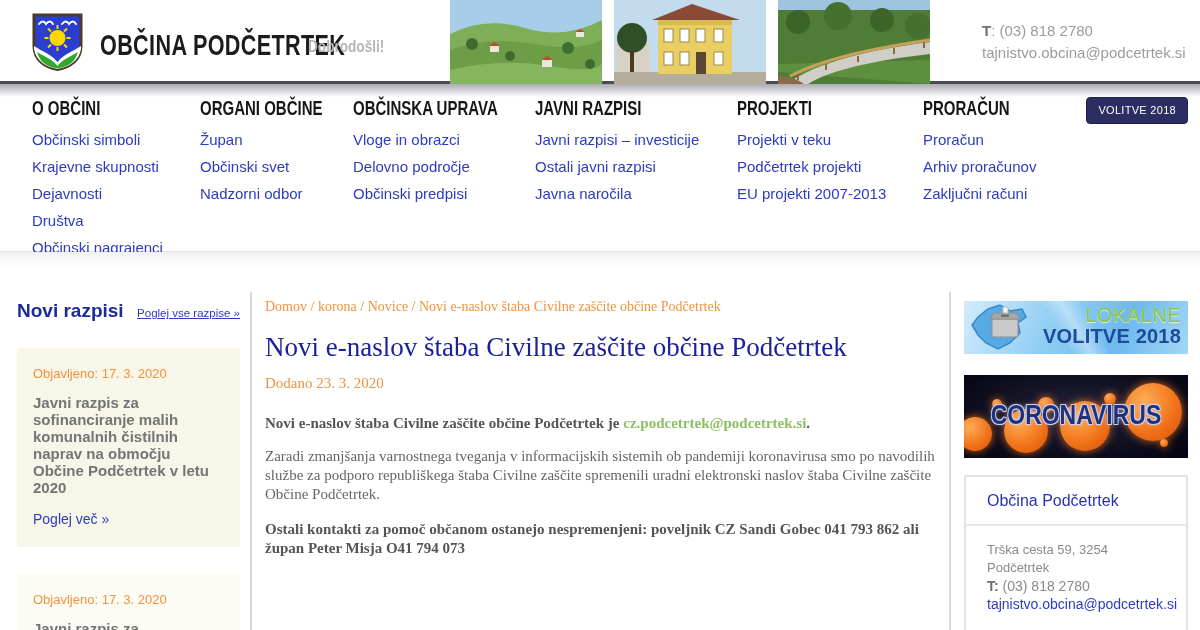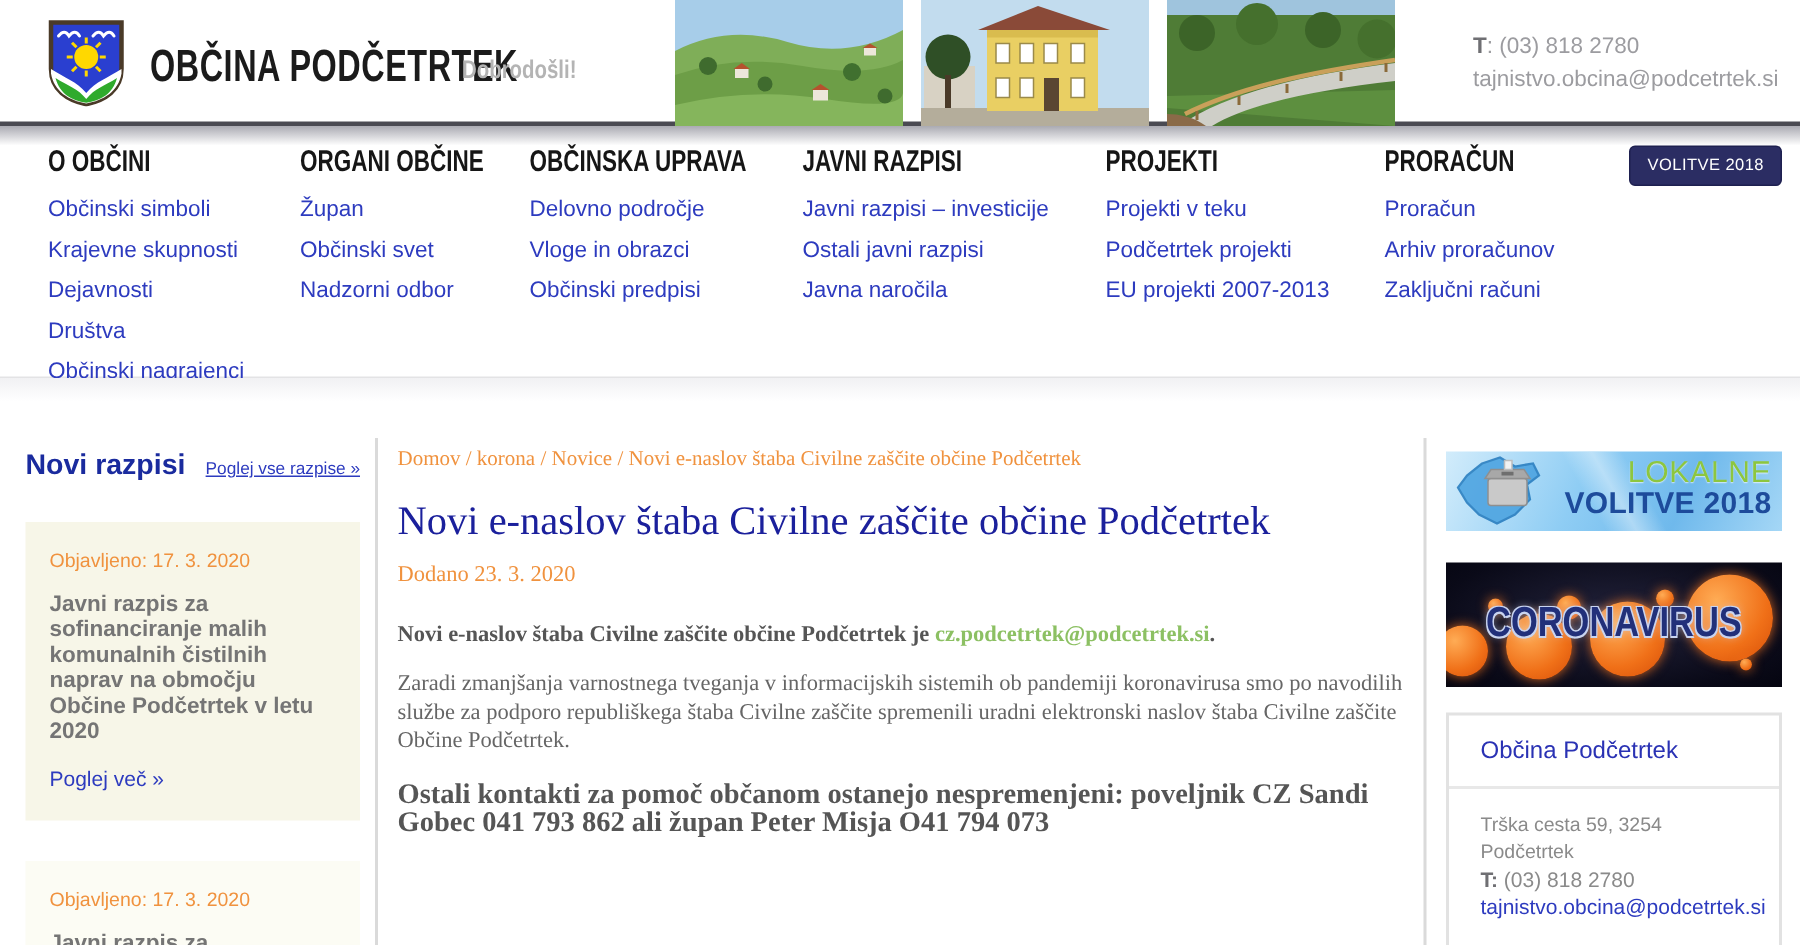--- a/index.html
+++ b/index.html
@@ -57,21 +57,21 @@
 
   
   .article { position:absolute; left:265px; top:0; width:680px; padding-top:47px;font-family:Liberation Serif, serif; }
   .breadcrumb { font-size:14px; color:#f0923e; }
   .breadcrumb a { color:#f0923e; text-decoration:none; cursor:pointer; }
   .article h1 { margin:17px 0 0; font-size:27px; font-weight:400; color:#1b209c; }
   .date { margin-top:12px; font-size:15px; color:#f0923e; }
   .p1 { margin-top:23px; font-size:15px; font-weight:bold; color:#555; }
   .p1 a { color:#8cc063; text-decoration:none; cursor:pointer; }
   .p2 { margin-top:3px; font-size:15px; color:#666; line-height:19px; }
-  .p3 { margin-top:16px; font-size:19px; font-weight:bold; color:#555; line-height:19px; }
+  .p3 { margin-top:16px; font-size:15px; font-weight:bold; color:#555; line-height:19px; }
 
   
   .side-right { position:absolute; left:964px; top:0; width:224px; padding-top:49px; }
   .banner { width:224px; cursor:pointer; }
   .banner-volitve { position:relative; height:53px; overflow:hidden;
      background:linear-gradient(115deg,#d2ecfb 0%,#8fcdf4 40%,#6fb9ec 70%,#a5d7f6 100%); }
   .banner-volitve::after { content:""; position:absolute; inset:0;
      background:linear-gradient(60deg, transparent 42%, rgba(255,255,255,.4) 50%, transparent 58%); }
   .bv-map { position:absolute; left:6px; top:2px; }
   .bv-text { position:absolute; right:7px; top:4px; text-align:right; line-height:21px; z-index:2; }
@@ -204,22 +204,22 @@
       <li><a>Občinski simboli</a></li>
       <li><a>Krajevne skupnosti</a></li>
       <li><a>Dejavnosti</a></li>
       <li><a>Društva</a></li>
       <li><a>Občinski nagrajenci</a></li>
     </ul>
   </div>
   <div class="nav-col c2">
     <h2><span class="cond">OBČINSKA UPRAVA</span></h2>
     <ul>
+      <li><a>Vloge in obrazci</a></li>
       <li><a>Delovno področje</a></li>
-      <li><a>Vloge in obrazci</a></li>
       <li><a>Občinski predpisi</a></li>
     </ul>
   </div>
   <div class="nav-col c3">
     <h2><span class="cond">JAVNI RAZPISI</span></h2>
     <ul>
       <li><a>Javni razpisi – investicije</a></li>
       <li><a>Ostali javni razpisi</a></li>
       <li><a>Javna naročila</a></li>
     </ul>

